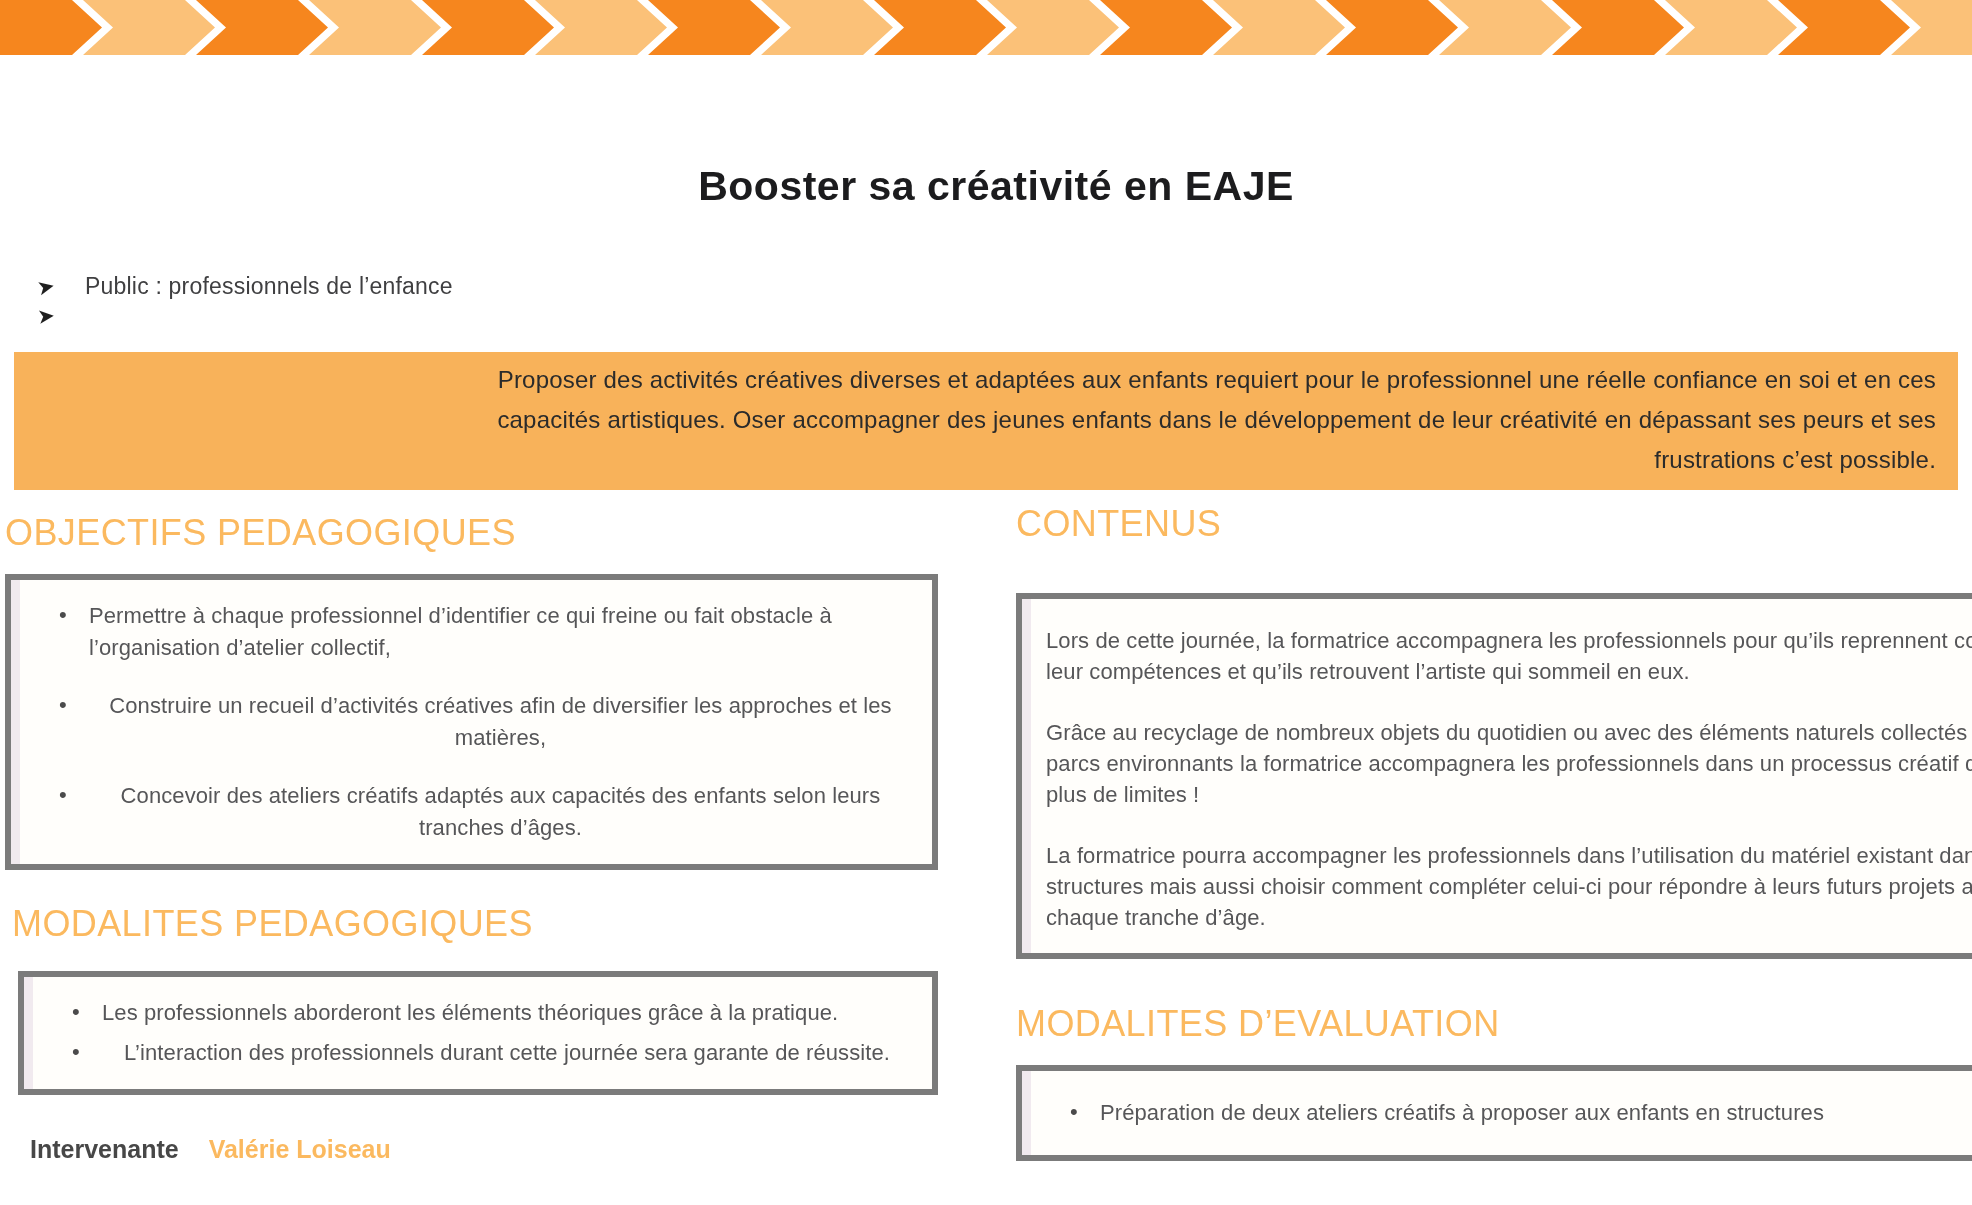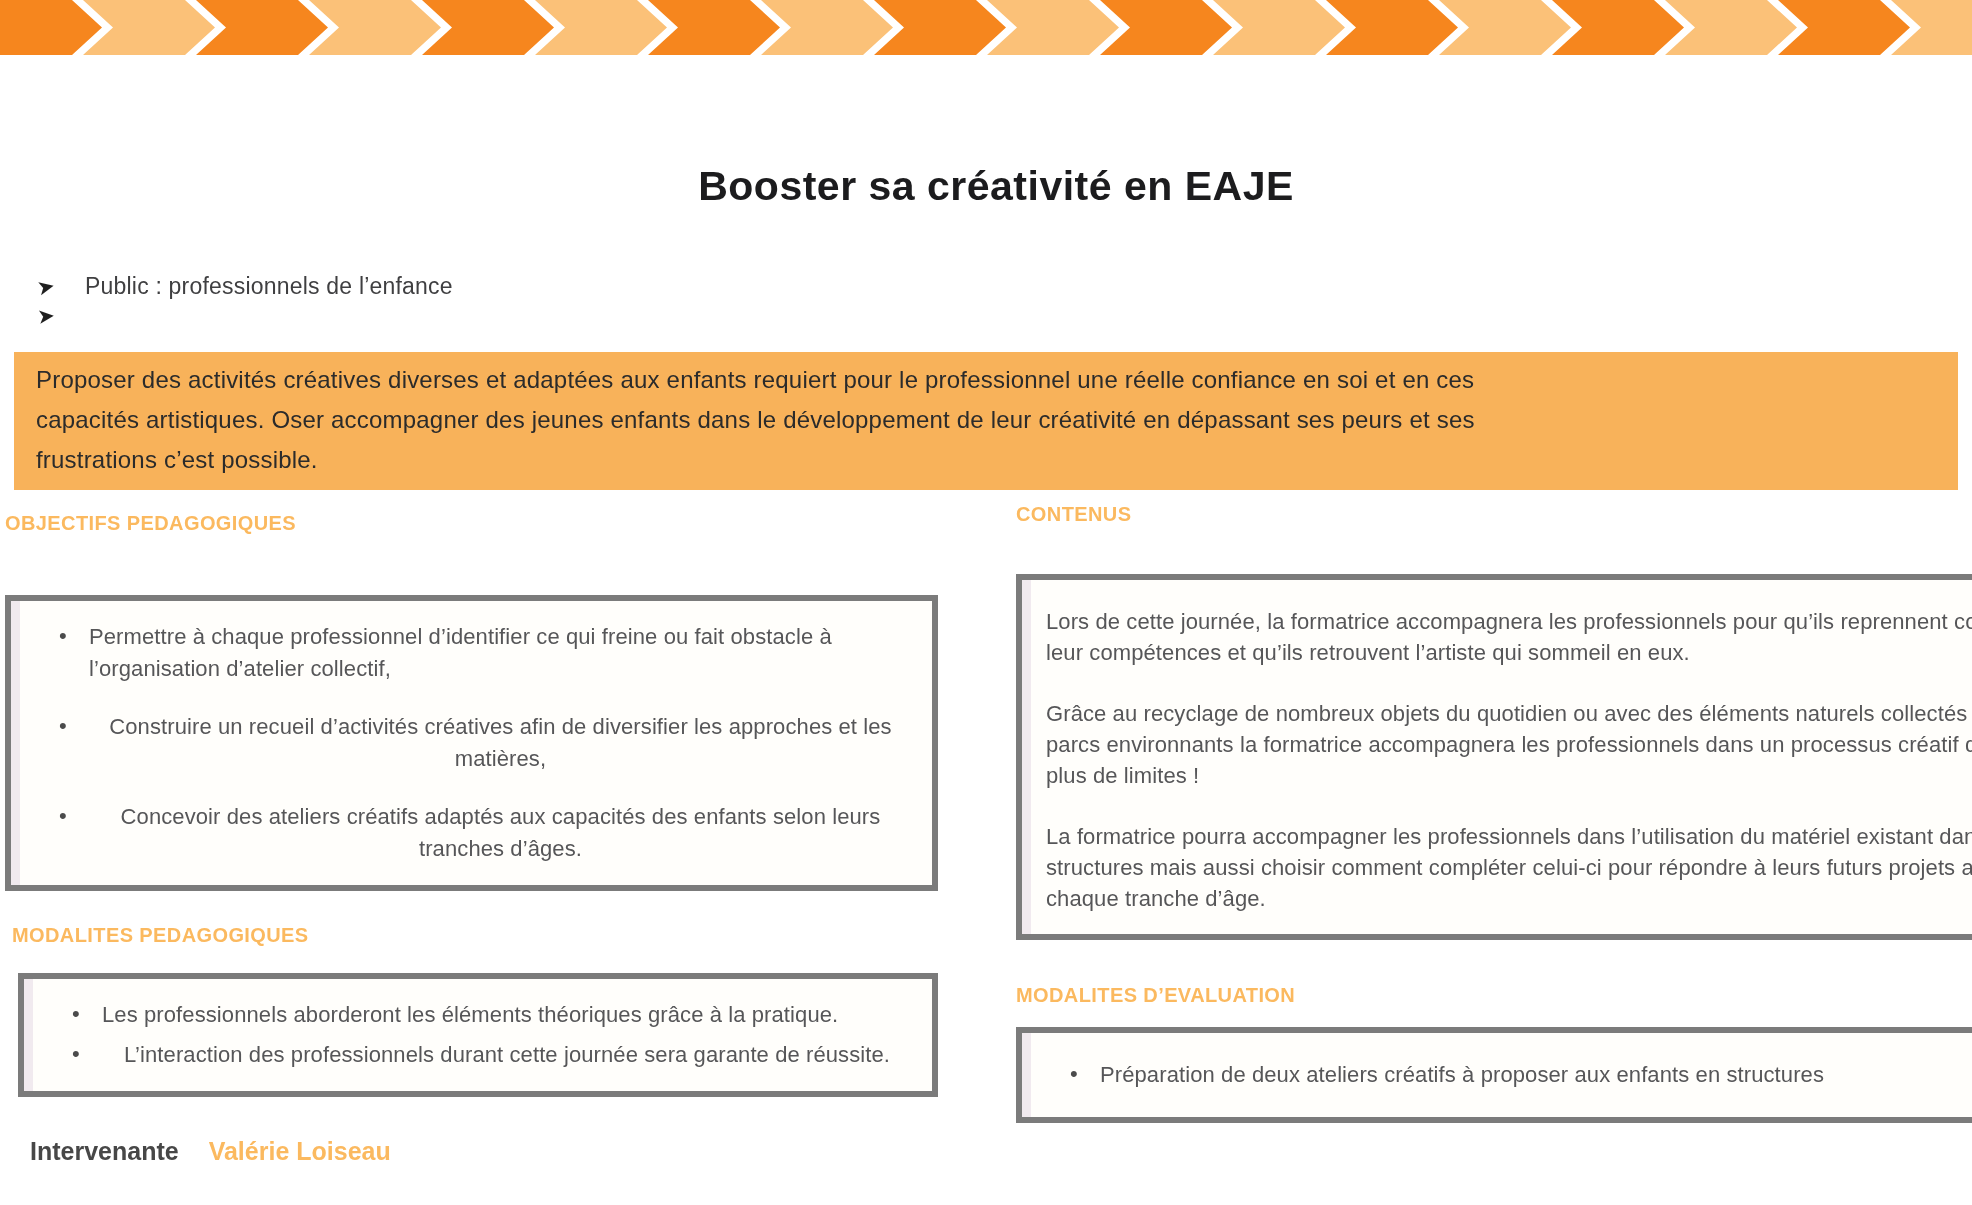--- a/index.html
+++ b/index.html
@@ -23,45 +23,45 @@
   
   .audience { position:absolute; top:272px; left:25px; }
   .aud-row { display:flex; align-items:center; height:29px; }
   .arrow { width:42px; font-size:21px; color:#1f1f1f; display:inline-block;
            transform:rotate(-12deg); margin-right:18px; text-align:center; }
   .aud-text { font-size:23px; color:var(--text-dark,#3F3F41); letter-spacing:.2px; }
 
   
   .intro { position:absolute; top:352px; left:14px; right:14px;
            background:var(--intro-bg,#F8B25A); padding:8px 22px 10px 22px; }
-  .intro div { font-size:24px; line-height:40px; color:#2b2b2b; letter-spacing:.2px; }
+  .intro div { font-size:24px; line-height:40px; color:#2b2b2b; letter-spacing:.2px;text-align:right; }
 
   
   .col-left  { position:absolute; left:5px;    top:512px; width:933px; }
   .col-right { position:absolute; left:1016px; top:503px; width:1106px; }
 
-  h2.sec { font-size:20px; font-weight:700; letter-spacing:.4px;
+  h2.sec { font-size:36px; font-weight:400; letter-spacing:.4px;
            color:var(--heading-orange,#FBB95F); }
 
   .box { border:6px solid var(--box-border,#7B7B7B);
          background:linear-gradient(90deg, var(--box-strip,#F1EAEF) 0px,
                     var(--box-strip,#F1EAEF) 9px, var(--box-bg,#FFFEFB) 9px);
          padding:20px 20px 20px 24px; }
   .box ul { list-style:none; margin:0; padding:0 0 0 24px; }
   .box li { position:relative; padding-left:30px; font-size:22px; line-height:32px;
             color:var(--text-body,#565658); letter-spacing:.1px; }
   .box li::before { content:"\2022"; position:absolute; left:0; top:-1px;
                     color:#4b4b4b; font-size:22px; }
   .box li + li { margin-top:26px;text-align:center; }
   .box2 li + li { margin-top:8px; }
   .box p { font-size:22px; line-height:31px; color:var(--text-body,#565658);
            letter-spacing:.1px; }
   .box p + p { margin-top:30px; }
 
-  .box-obj  { margin-top:60px; }
+  .box-obj  { margin-top:20px; }
   .h-modal  { margin-top:33px; margin-left:7px; }
   .box-mod  { margin-top:26px; margin-left:13px; }
   .box-cont { margin-top:48px; padding-top:26px; }
   .h-eval   { margin-top:44px; }
   .box-eval { margin-top:20px; padding-top:26px; padding-bottom:26px; }
 
   
   .footer { margin-top:40px; margin-left:25px; display:flex; align-items:baseline; gap:30px; }
   .footer .label { font-size:25px; font-weight:700; color:var(--footer-label,#474747); }
   .footer .name  { font-size:25px; font-weight:700; color:var(--heading-orange,#FBB95F); }

